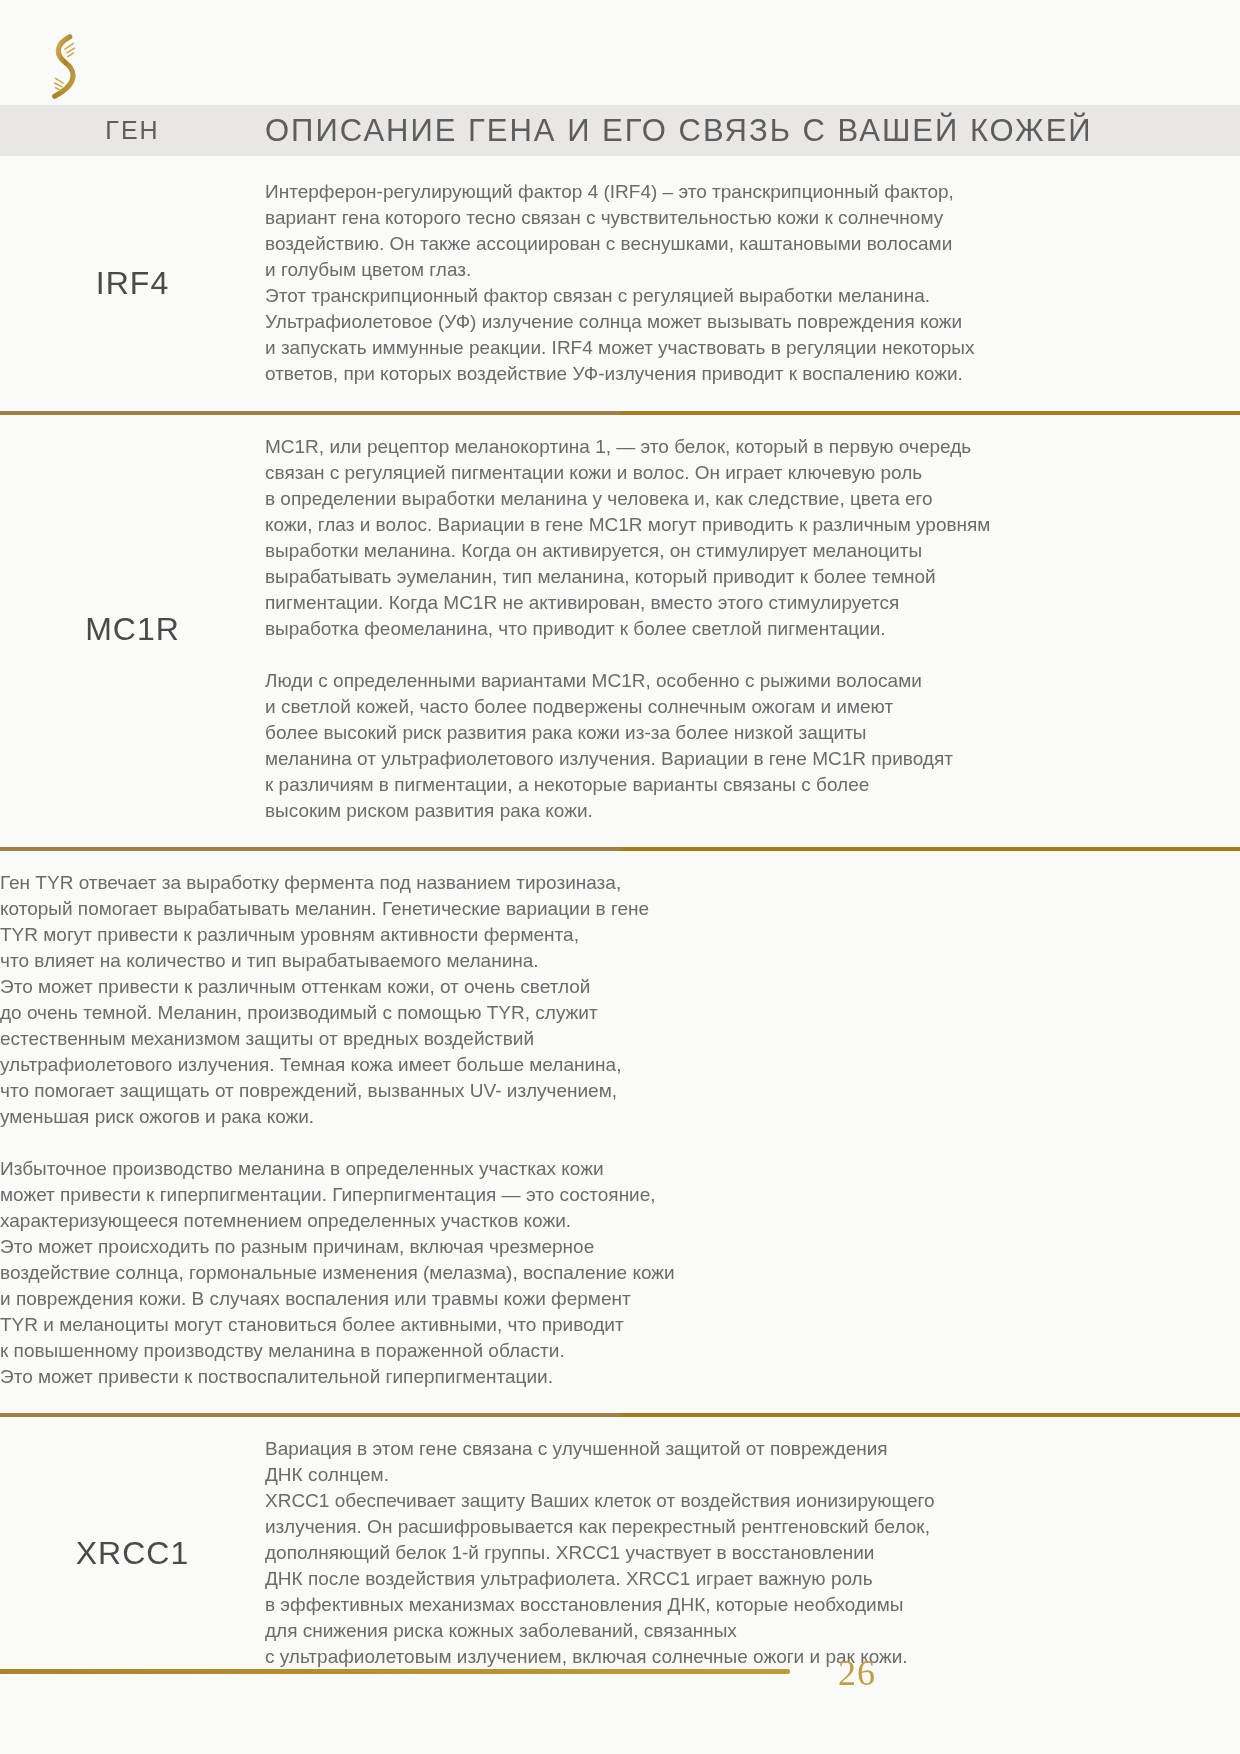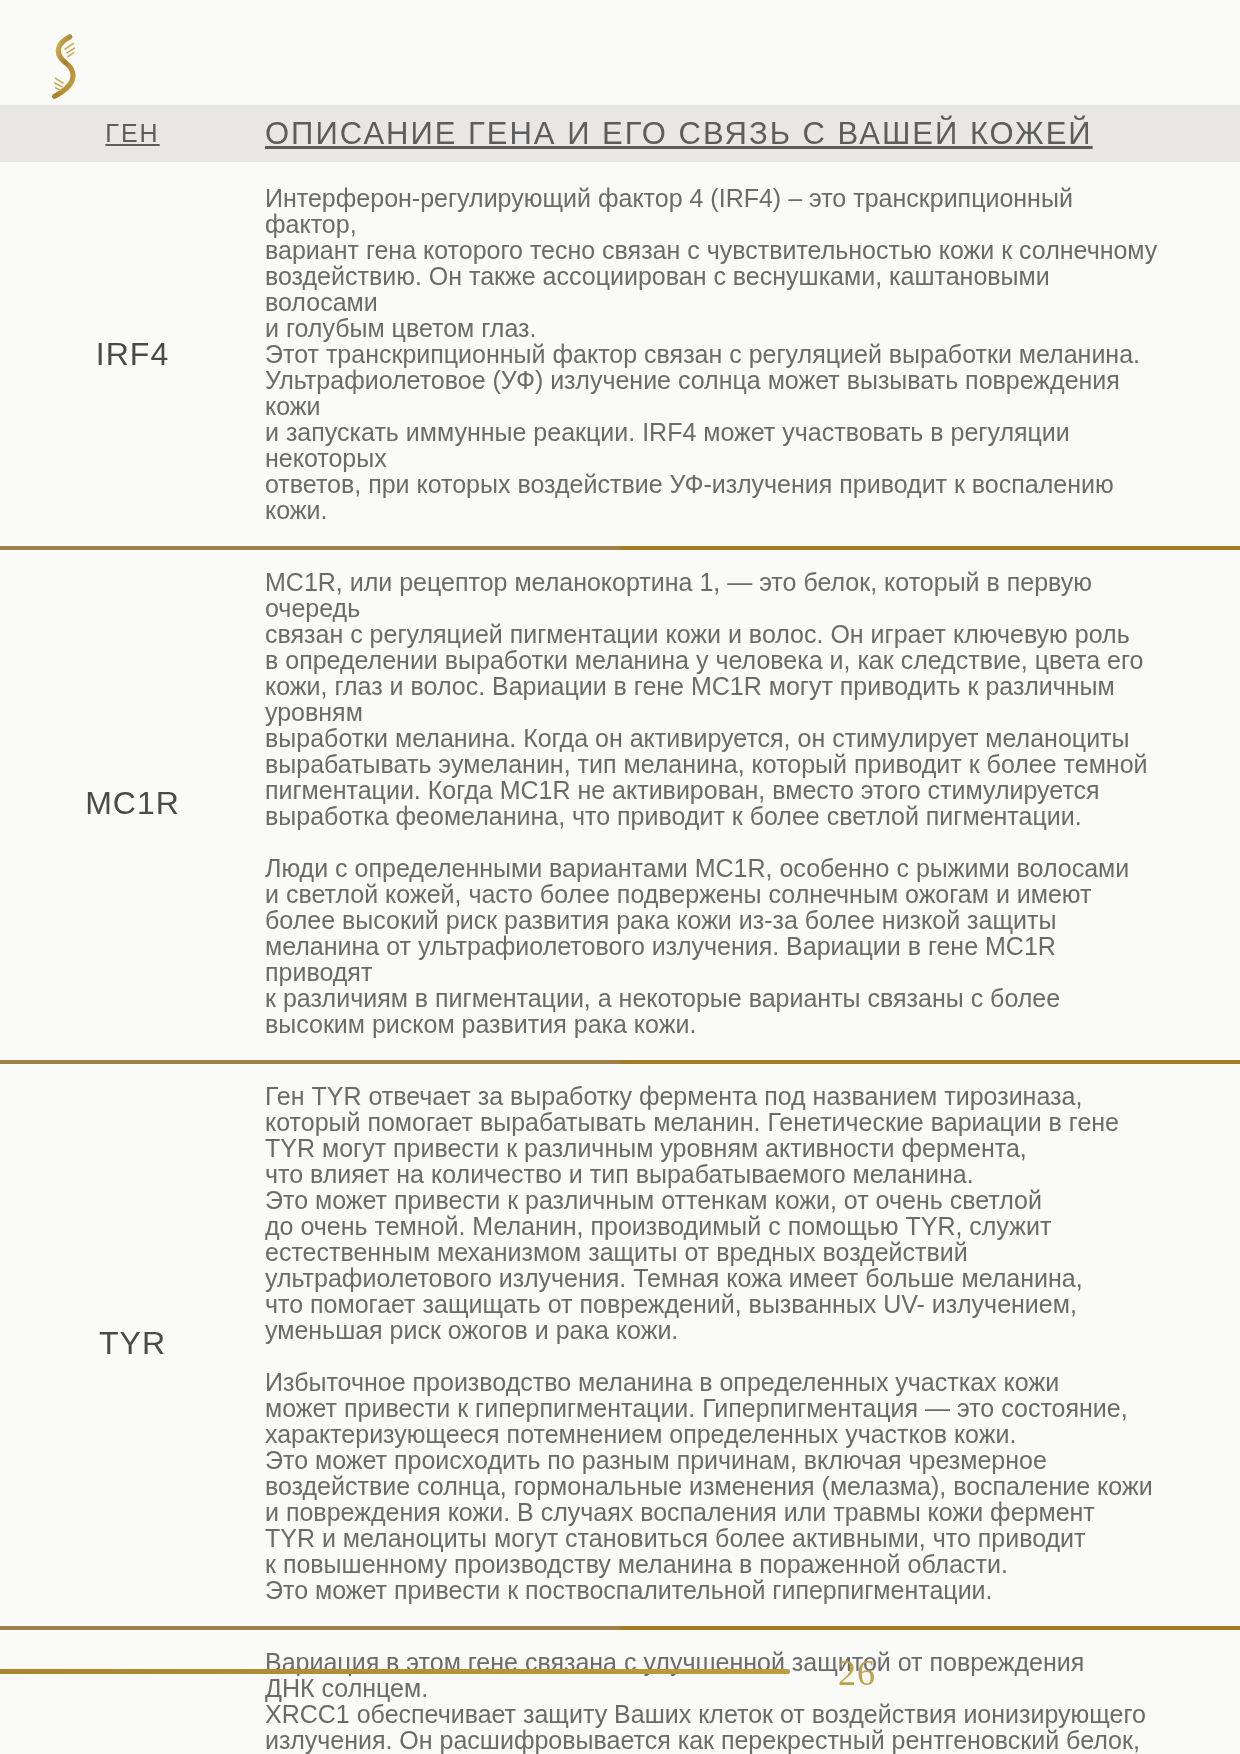--- a/index.html
+++ b/index.html
@@ -25,24 +25,23 @@
   .top-bar{
     height:105px;
     display:flex; align-items:center;
     padding-left:48px;
   }
   .logo{ width:34px; height:66px; margin-top:28px; }
   .table-header{
     display:flex;
     align-items:center;
     background:var(--header-bg);
-    height:57px;
+    height:51px;
     font-weight:300;
     color:#5d5d5d;
-    text-decoration:underline;
   }
   .th-gene{
     width:265px;
     text-align:center;
     font-size:25px;
     letter-spacing:2px;
   }
   .th-desc{
     font-size:31px;
     letter-spacing:2px;
@@ -64,21 +63,21 @@
     width:265px;
     display:flex; align-items:center; justify-content:center;
     font-size:32px;
     letter-spacing:1px;
     color:var(--gene-text);
     font-weight:300;
   }
   .desc-cell{
     flex:1;
     padding:23px 80px 23px 0;
-    font-size:25px;
+    font-size:19px;
     line-height:26px;
     color:var(--text);
     white-space:pre-line;
     font-weight:300;
   }
   .row-irf4{ min-height:255px; }
   .row-mc1r{ min-height:422px; }
   .row-tyr{ min-height:558px; }
   .row-xrcc1{ min-height:250px; }
   .footer{
@@ -156,21 +155,20 @@
 
 Люди с определенными вариантами MC1R, особенно с рыжими волосами
 и светлой кожей, часто более подвержены солнечным ожогам и имеют
 более высокий риск развития рака кожи из-за более низкой защиты
 меланина от ультрафиолетового излучения. Вариации в гене MC1R приводят
 к различиям в пигментации, а некоторые варианты связаны с более
 высоким риском развития рака кожи.</div>
     </section>
 
     <section class="gene-row row-tyr">
-      <div class="gene-cell">TYR</div>
       <div class="desc-cell">Ген TYR отвечает за выработку фермента под названием тирозиназа,
 который помогает вырабатывать меланин. Генетические вариации в гене
 TYR могут привести к различным уровням активности фермента,
 что влияет на количество и тип вырабатываемого меланина.
 Это может привести к различным оттенкам кожи, от очень светлой
 до очень темной. Меланин, производимый с помощью TYR, служит
 естественным механизмом защиты от вредных воздействий
 ультрафиолетового излучения. Темная кожа имеет больше меланина,
 что помогает защищать от повреждений, вызванных UV- излучением,
 уменьшая риск ожогов и рака кожи.

